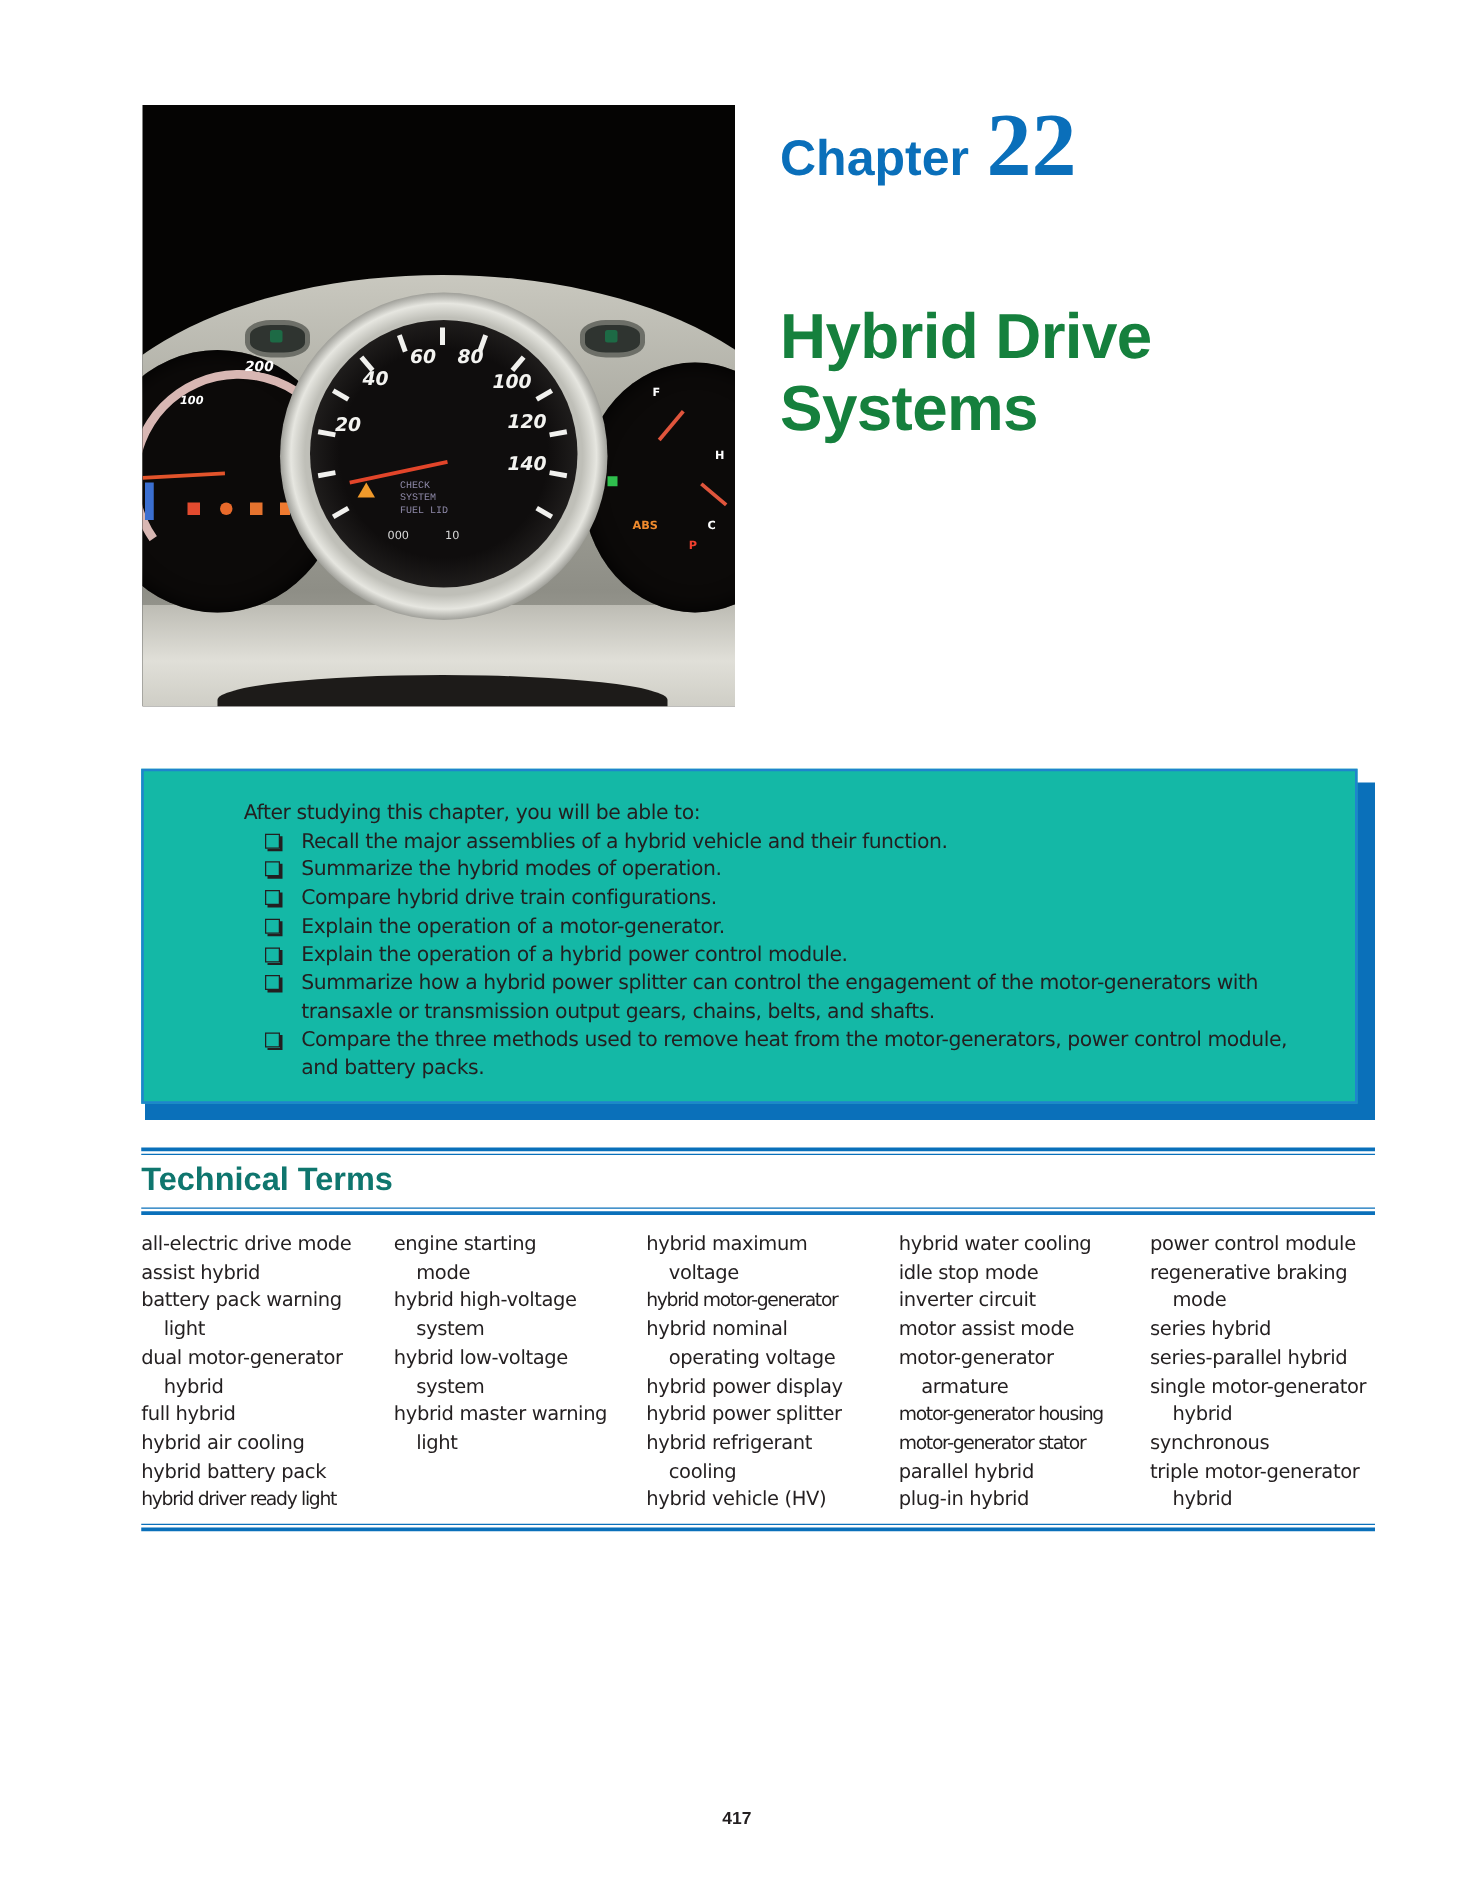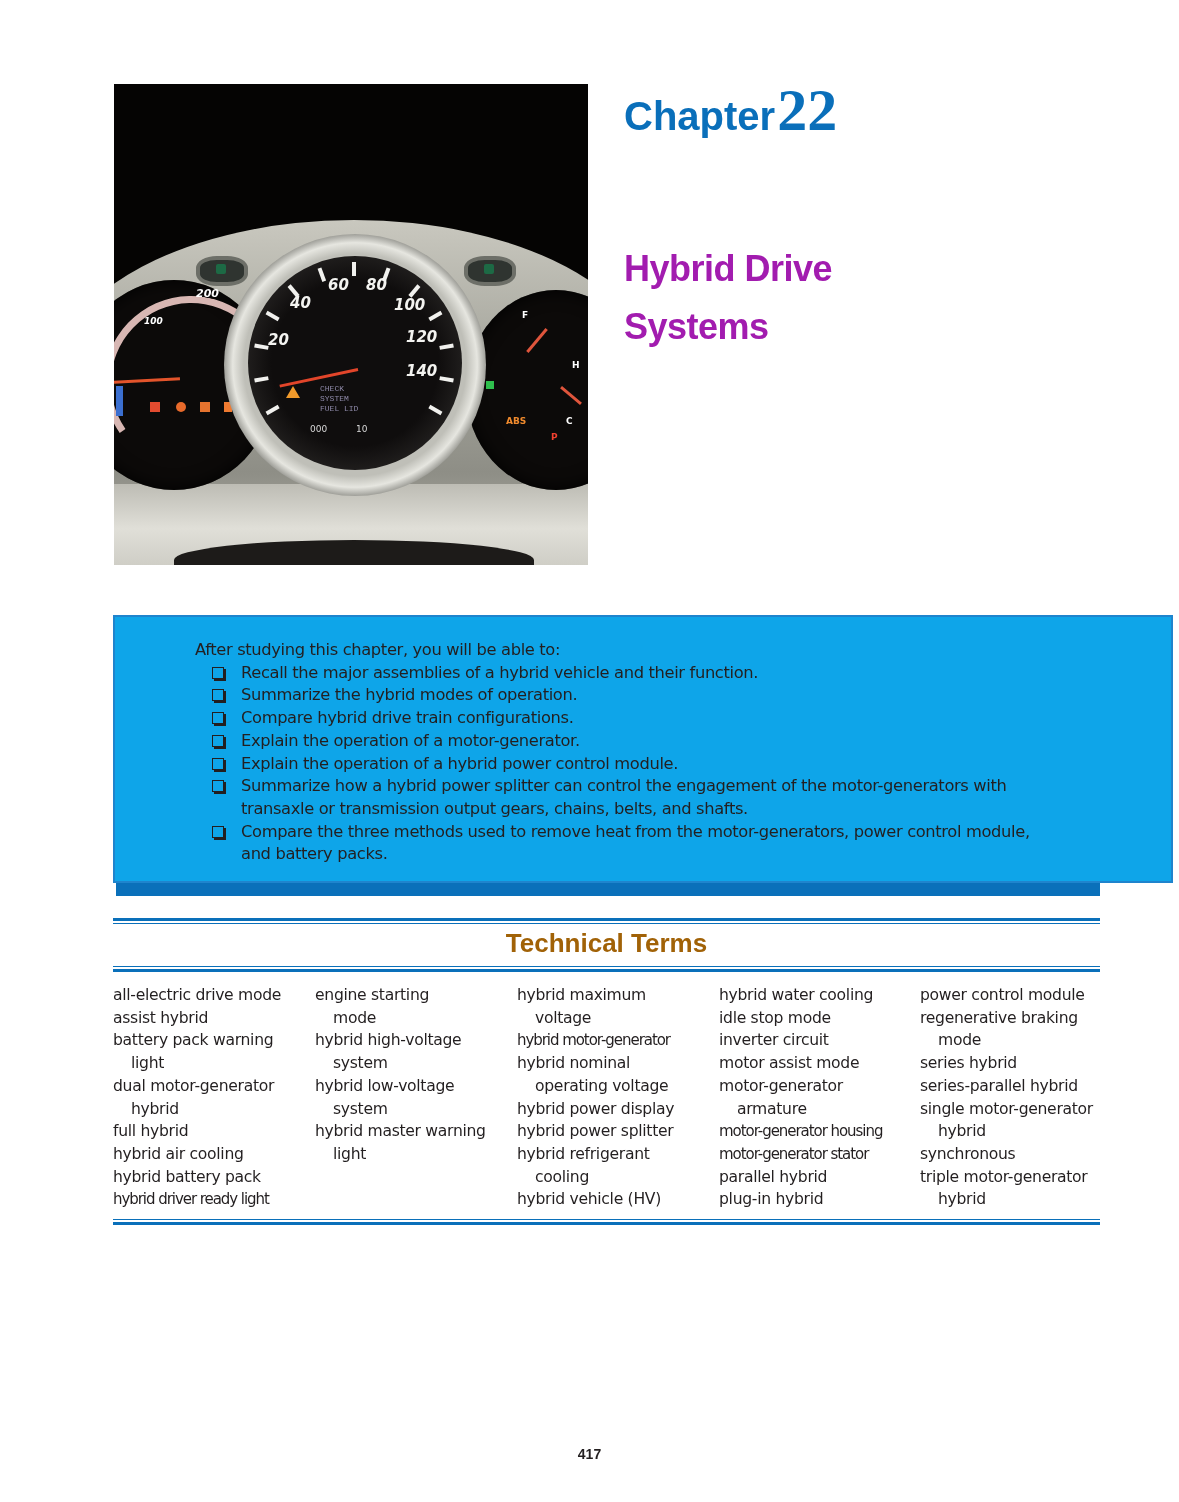--- a/index.html
+++ b/index.html
@@ -87,56 +87,56 @@
   }
   .green-lamp { position: absolute; left: 372px; top: 297px; width: 8px; height: 8px; background: #2fbf4d; }
 
   
   .chapter {
     position: absolute; left: 624px; top: 80px; white-space: nowrap;
     color: #0a6fba; font-family: "Liberation Sans", sans-serif;
   }
   .chapter .word { font-size: 40px; font-weight: bold; vertical-align: baseline; }
   .chapter .num {
-    font-family: "Liberation Serif", serif; font-size: 60px; font-weight: bold; margin-left: 2px;
+    font-family: "Liberation Serif", serif; font-size: 72px; font-weight: bold; margin-left: 14px;
     vertical-align: baseline; line-height: 1;
   }
   .title {
-    position: absolute; left: 624px; top: 240px; color: #a21caf;
-    font-family: "Liberation Sans", sans-serif; font-weight: bold; font-size: 36px; line-height: 58px;
+    position: absolute; left: 624px; top: 240px; color: #15803d;
+    font-family: "Liberation Sans", sans-serif; font-weight: bold; font-size: 51px; line-height: 58px;
     letter-spacing: -0.5px;
   }
 
   
   .obj-shadow {
     position: absolute; left: 116px; top: 626px; width: 984px; height: 270px; background: #0a70ba;
   }
   .obj-box {
-    position: absolute; left: 113px; top: 615px; width: 1060px; height: 268px;
-    background: #0ea5e9; border: 2px solid #1f84cd; box-sizing: border-box;
+    position: absolute; left: 113px; top: 615px; width: 973px; height: 268px;
+    background: #14b8a6; border: 2px solid #1f84cd; box-sizing: border-box;
   }
   .obj-content {
     position: absolute; left: 80px; top: 22px; right: 30px;
     font-size: 16.3px; line-height: 22.7px; color: #231f20;
     font-family: "DejaVu Sans", sans-serif; letter-spacing: -0.35px;
   }
   .obj-item { position: relative; padding-left: 46px; }
   .obj-box-icon {
     position: absolute; left: 17px; top: 5px; width: 10px; height: 10px;
     border: 1.3px solid #231f20; box-shadow: 2px 2px 0 #231f20; background: transparent;
   }
 
   
   .rule { position: absolute; left: 113px; width: 987px; }
   .rule .thick { height: 3px; background: #0a70ba; }
   .rule .gap { height: 2px; }
   .rule .thin { height: 1px; background: #0a70ba; }
   .terms-title {
-    position: absolute; left: 113px; width: 987px; top: 928px; text-align: center;
-    font-family: "Liberation Sans", sans-serif; font-weight: bold; font-size: 26px; color: #a16207;
+    position: absolute; left: 113px; width: 987px; top: 928px; 
+    font-family: "Liberation Sans", sans-serif; font-weight: bold; font-size: 26px; color: #0f766e;
   }
   .terms-col {
     position: absolute; top: 984px; width: 200px;
     font-family: "DejaVu Sans", sans-serif; font-size: 15.6px; line-height: 22.7px; letter-spacing: -0.3px;
   }
   .term { white-space: nowrap; }
   .term .cont { display: block; padding-left: 18px; }
   .term.tight { letter-spacing: -1.05px; font-size: 15px; }
 
   .page-num {

